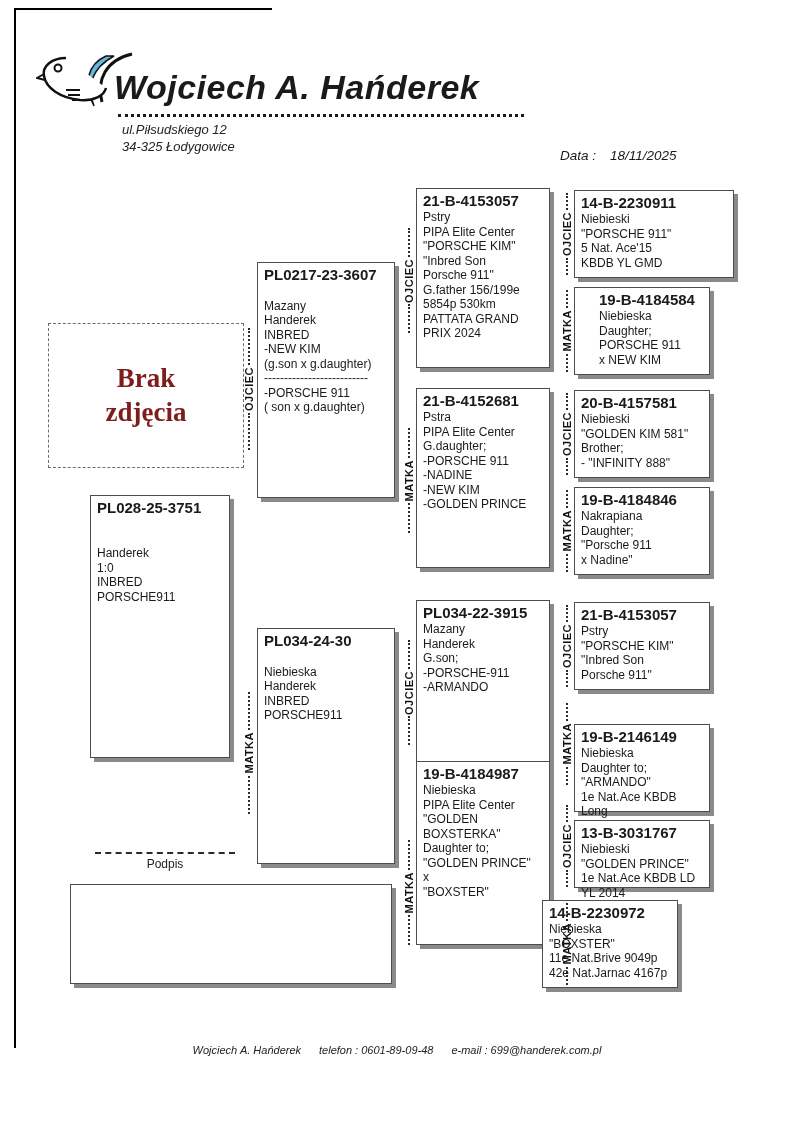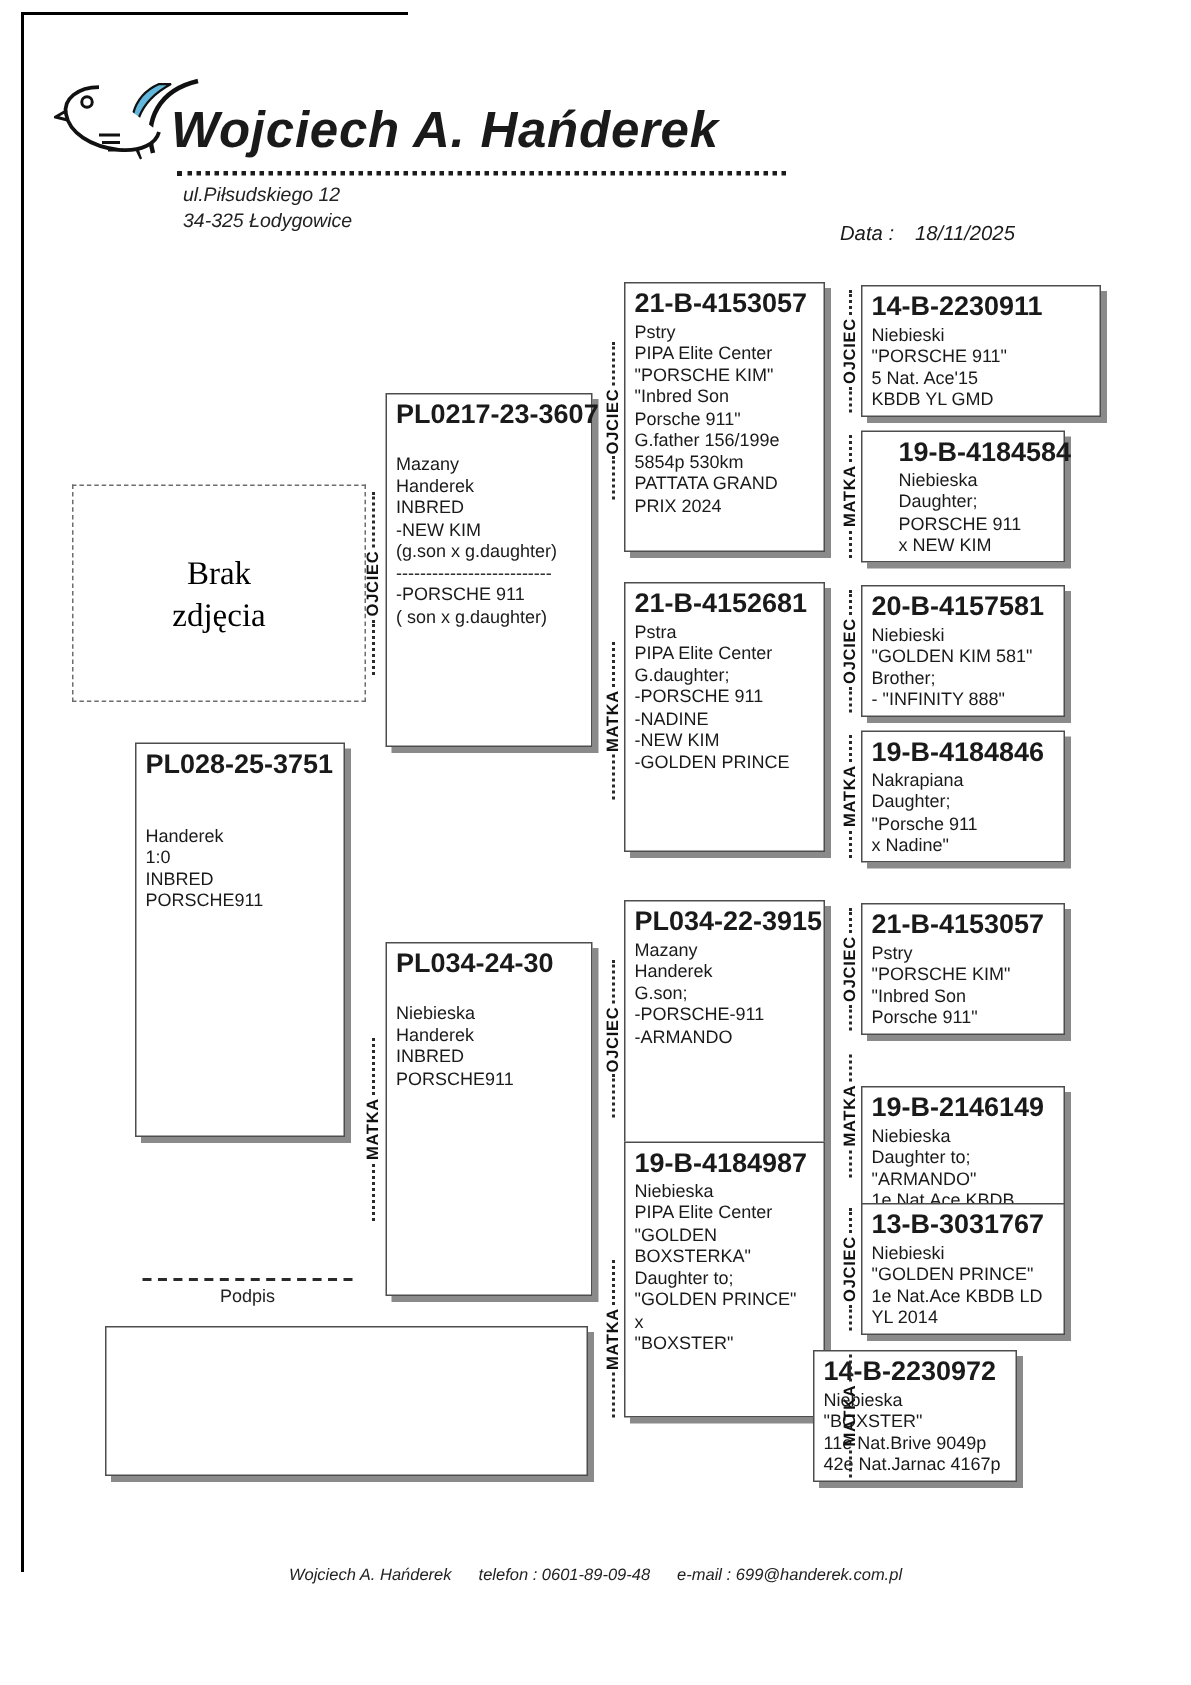--- a/index.html
+++ b/index.html
@@ -39,50 +39,50 @@
     display:flex;align-items:center;justify-content:center;
     font-size:30px;font-weight:bold;font-style:italic;
     box-sizing:border-box;
   }
 
   
   #photo-box{
     left:48px;top:323px;width:196px;height:145px;
     border:1px dashed #6d6d6d;box-sizing:border-box;
     display:flex;flex-direction:column;align-items:center;justify-content:center;
-    color:#000000;font-family:"Liberation Serif", serif;
-    font-size:22px;font-weight:normal;line-height:1.25;
+    color:#7f1d1d;font-family:"Liberation Serif", serif;
+    font-size:27px;font-weight:bold;line-height:1.25;
   }
 
   
   .pbox{
     position:absolute;background:#fff;
     border:1px solid #4d4d4d;
     box-shadow:4px 4px 0 #8a8a8a;
     box-sizing:border-box;
     padding:3px 6px;
     font-size:12px;line-height:1.21;
   }
-  .pbox .ring{font-weight:bold;font-size:18px;white-space:nowrap;}
+  .pbox .ring{font-weight:bold;font-size:15px;white-space:nowrap;}
   .pbox .body{white-space:pre-line;}
 
   #box-subject{left:90px;top:495px;width:140px;height:263px;}
   #box-father {left:257px;top:262px;width:138px;height:236px;}
   #box-mother {left:257px;top:628px;width:138px;height:236px;}
   #box-pgf{left:416px;top:188px;width:134px;height:180px;}
   #box-pgm{left:416px;top:388px;width:134px;height:180px;}
   #box-mgf{left:416px;top:600px;width:134px;height:182px;}
   #box-mgm{left:416px;top:761px;width:134px;height:184px;}
   #box-ppgf{left:574px;top:190px;width:160px;height:88px;}
   #box-ppgm{left:574px;top:287px;width:136px;height:88px;padding-left:24px;}
   #box-pmgf{left:574px;top:390px;width:136px;height:88px;}
   #box-pmgm{left:574px;top:487px;width:136px;height:88px;}
   #box-mpgf{left:574px;top:602px;width:136px;height:88px;}
   #box-mpgm{left:574px;top:724px;width:136px;height:88px;}
-  #box-mmgf{left:574px;top:802px;width:136px;height:88px;}
+  #box-mmgf{left:574px;top:820px;width:136px;height:68px;}
   #box-mmgm{left:542px;top:900px;width:136px;height:88px;}
 
   
   .vlabel{
     position:absolute;width:14px;
     display:flex;flex-direction:column;align-items:center;
   }
   .vlabel .dash{flex:1;width:0;border-left:2px dotted #2a2a2a;}
   .vlabel .vtext{
     writing-mode:vertical-rl;transform:rotate(180deg);

